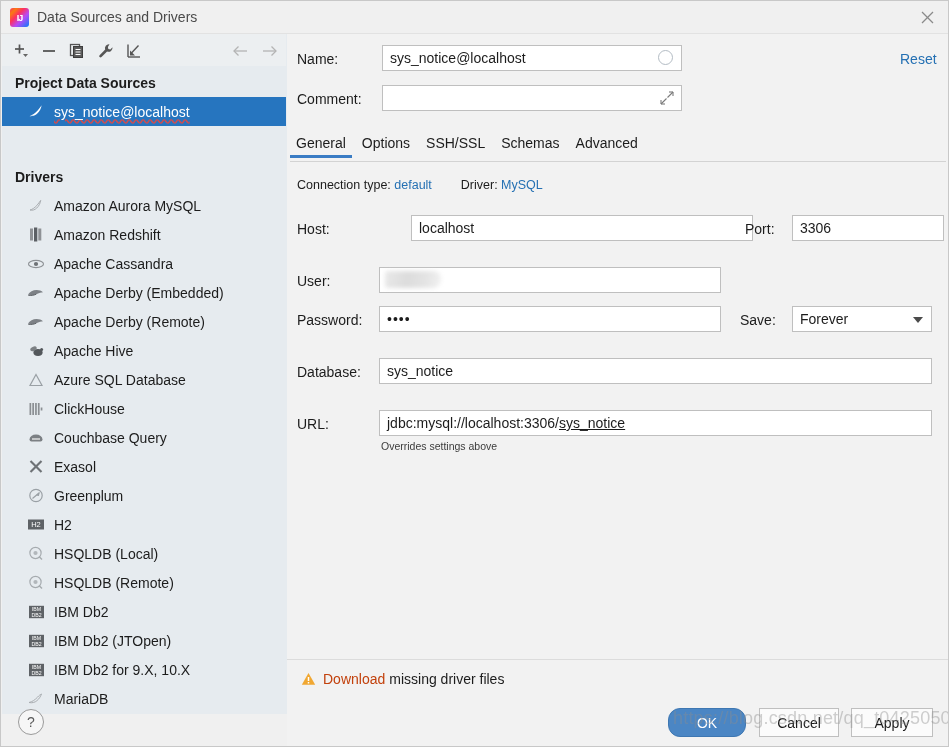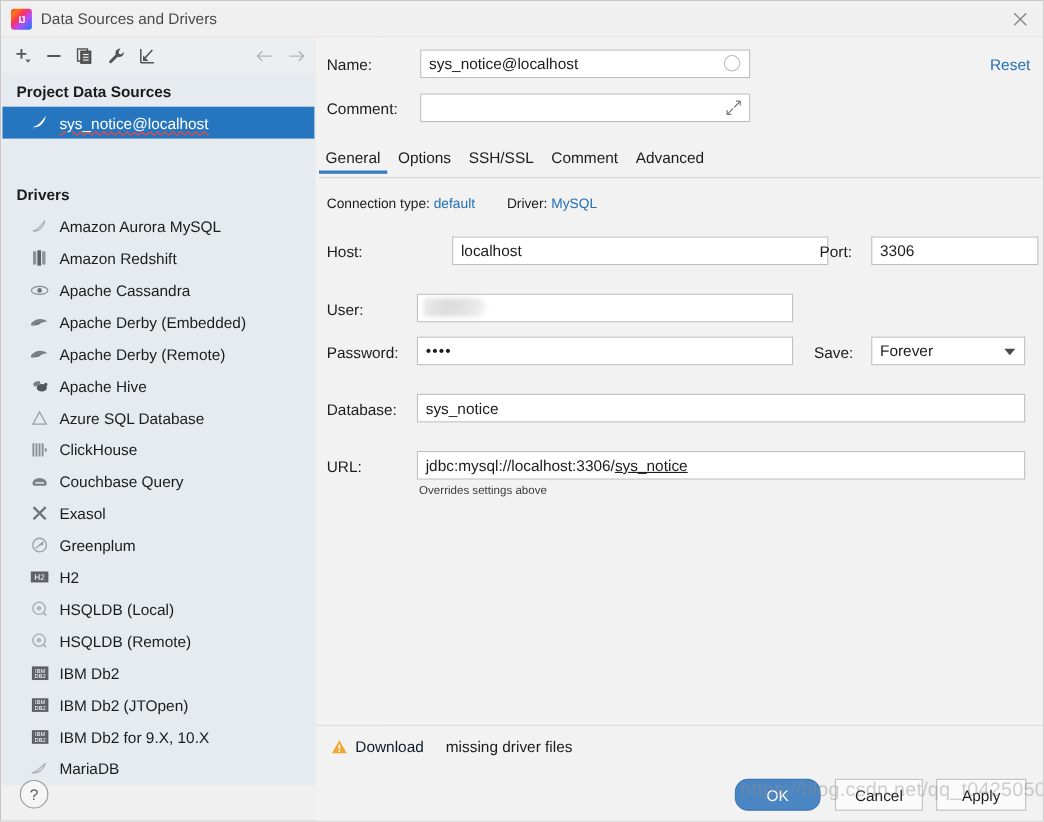--- a/index.html
+++ b/index.html
@@ -335,23 +335,23 @@
   .warn-row {
     position: absolute;
     left: 14px; top: 11px;
     display: flex;
     align-items: center;
     font-size: 14px;
     color: #1c1c1c;
   }
   .warn-row .wic { margin-right: 7px; display: flex; }
   .warn-row .dl {
-    color: #0f172a;
-    cursor: default;
-    margin-right: 20px;
+    color: #c2410c;
+    cursor: default;
+    margin-right: 4px;
   }
   .dlg-btn {
     position: absolute;
     top: 48px;
     height: 29px;
     border: 1px solid #bfbfbf;
     background: #fbfbfb;
     font-size: 14px;
     color: #1c1c1c;
     font-family: "Liberation Sans", sans-serif;
@@ -687,21 +687,21 @@
         <line x1="1" y1="13" x2="6.5" y2="7.5" stroke="#7a7a7a" stroke-width="1.1"></line>
       </svg>
     </div>
 
     <div class="reset-link" style="left:613px; top:17px;">Reset</div>
 
     <div class="tabs">
       <div class="tab active">General</div>
       <div class="tab">Options</div>
       <div class="tab">SSH/SSL</div>
-      <div class="tab">Comment</div>
+      <div class="tab">Schemas</div>
       <div class="tab">Advanced</div>
     </div>
 
     <div class="conn-line">
       <span>Connection type:</span>
       <span class="v">default</span>
       <span class="sp"></span>
       <span>Driver:</span>
       <span class="v">MySQL</span>
     </div>

